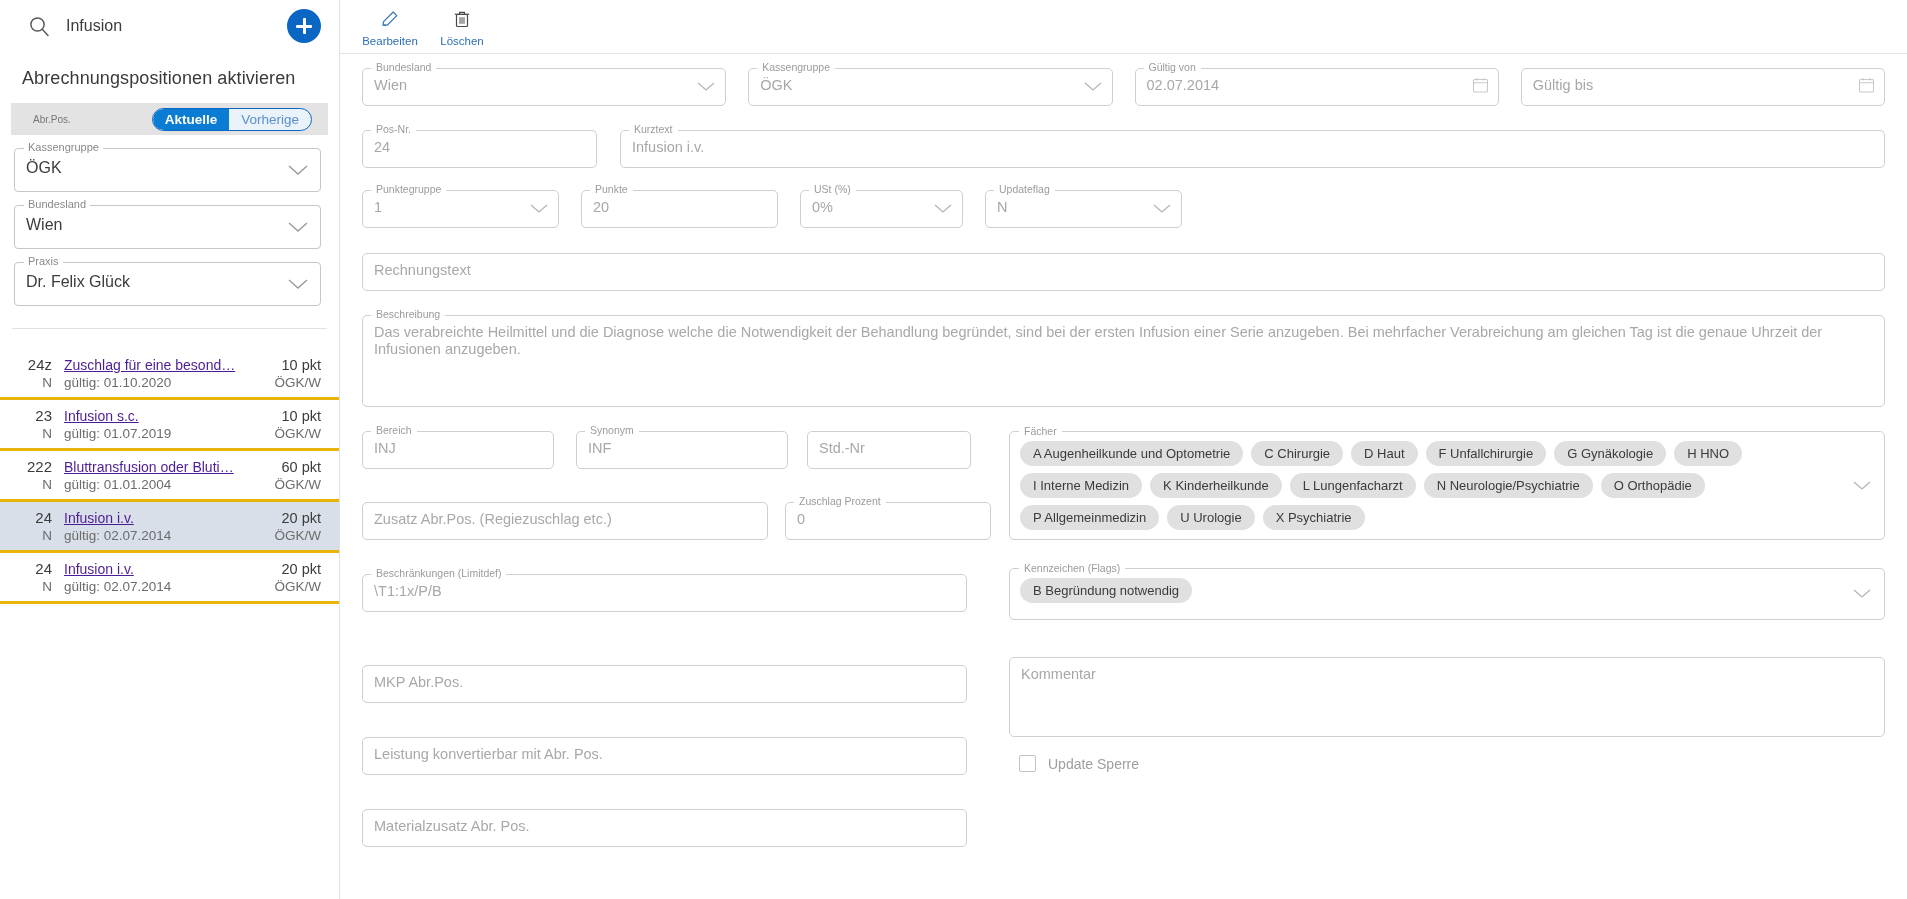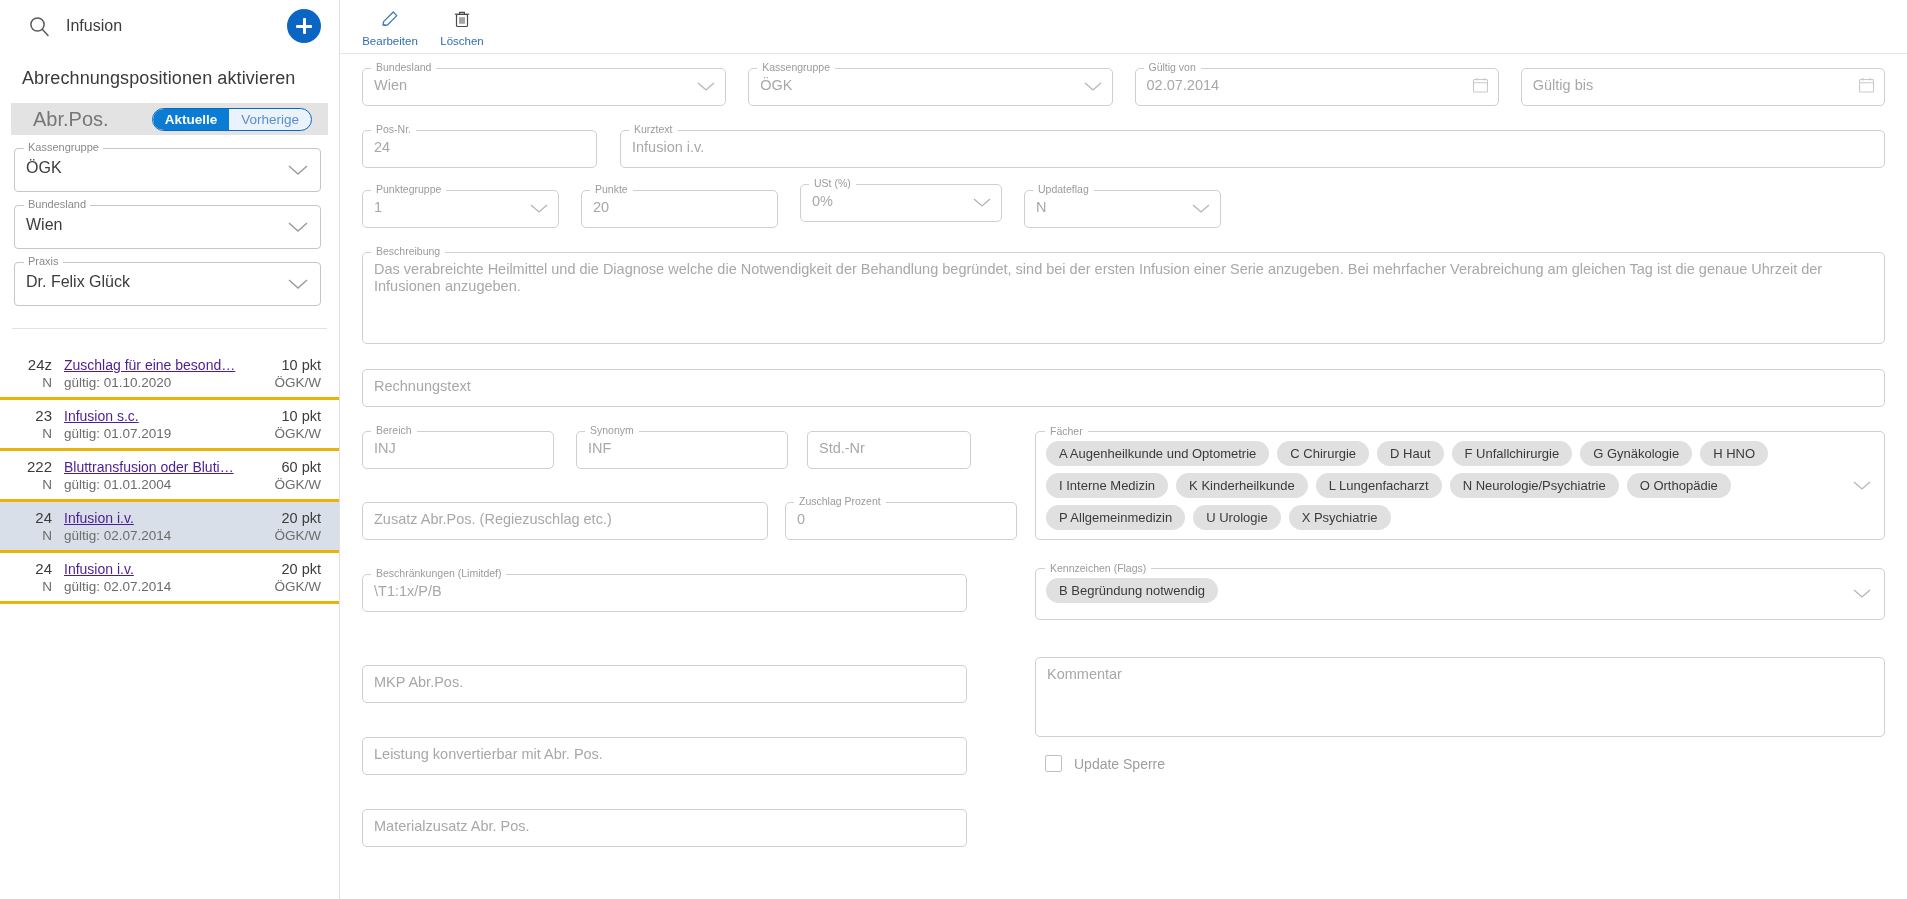--- a/index.html
+++ b/index.html
@@ -68,21 +68,21 @@
 
   .abrpos-bar {
     background: #e3e3e3;
     height: 32px;
     display: flex;
     align-items: center;
     padding: 0 16px 0 22px;
     margin: 0 11px;
   }
   .abrpos-label {
-    font-size: 20px;
+    font-size: 10px;
     color: #767676;
     flex: 1 1 auto;
   }
   .toggle-group {
     display: flex;
     border: 1px solid #0a66c2;
     border-radius: 14px;
     overflow: hidden;
     height: 23px;
     background: #eaf2fb;
@@ -569,21 +569,21 @@
             <svg width="20" height="11" viewBox="0 0 20 11">
                 <polyline points="2,2 10,9 18,2" fill="none" stroke="#b5b5b5" stroke-width="1.3"></polyline>
               </svg>
           </span>
         </div>
         <div class="mfield" style="width:197px; margin-left:22px; margin-top:22px">
           <span class="box"></span>
           <span class="mlabel">Punkte</span>
           <span class="mval">20</span>
         </div>
-        <div class="mfield" style="width:202px; margin-left:22px; margin-top:16px">
+        <div class="mfield" style="width:163px; margin-left:22px; margin-top:22px">
           <span class="box"></span>
           <span class="mlabel">USt (%)</span>
           <span class="mval">0%</span>
           <span class="mchev">
             <svg width="20" height="11" viewBox="0 0 20 11">
                 <polyline points="2,2 10,9 18,2" fill="none" stroke="#b5b5b5" stroke-width="1.3"></polyline>
               </svg>
           </span>
         </div>
         <div class="mfield" style="width:197px; margin-left:22px; margin-top:22px">
@@ -591,29 +591,29 @@
           <span class="mlabel">Updateflag</span>
           <span class="mval">N</span>
           <span class="mchev">
             <svg width="20" height="11" viewBox="0 0 20 11">
                 <polyline points="2,2 10,9 18,2" fill="none" stroke="#b5b5b5" stroke-width="1.3"></polyline>
               </svg>
           </span>
         </div>
       </div>
 
+      <div class="mfield" style="margin-top:25px">
+        <span class="box"></span>
+        <span class="mval">Rechnungstext</span>
+      </div>
+
       <div class="mfield" style="margin-top:24px; height:92px">
         <span class="box"></span>
         <span class="mlabel">Beschreibung</span>
         <span class="mval multiline">Das verabreichte Heilmittel und die Diagnose welche die Notwendigkeit der Behandlung begründet, sind bei der ersten Infusion einer Serie anzugeben. Bei mehrfacher Verabreichung am gleichen Tag ist die genaue Uhrzeit der Infusionen anzugeben.</span>
-      </div>
-
-      <div class="mfield" style="margin-top:25px">
-        <span class="box"></span>
-        <span class="mval">Rechnungstext</span>
       </div>
 
       <div class="row">
 
         <div style="width:790px">
 
           <div class="row">
             <div class="mfield" style="width:192px; margin-top:24px">
               <span class="box"></span>
               <span class="mlabel">Bereich</span>
@@ -628,21 +628,21 @@
               <span class="box"></span>
               <span class="mval">Std.-Nr</span>
             </div>
           </div>
 
           <div class="row">
             <div class="mfield" style="width:406px; margin-top:33px">
               <span class="box"></span>
               <span class="mval">Zusatz Abr.Pos. (Regiezuschlag etc.)</span>
             </div>
-            <div class="mfield" style="width:232px; margin-left:17px; margin-top:33px">
+            <div class="mfield" style="width:206px; margin-left:17px; margin-top:33px">
               <span class="box"></span>
               <span class="mlabel">Zuschlag Prozent</span>
               <span class="mval">0</span>
             </div>
           </div>
 
           <div class="mfield" style="width:605px; margin-top:34px">
             <span class="box"></span>
             <span class="mlabel">Beschränkungen (Limitdef)</span>
             <span class="mval">\T1:1x/P/B</span>

